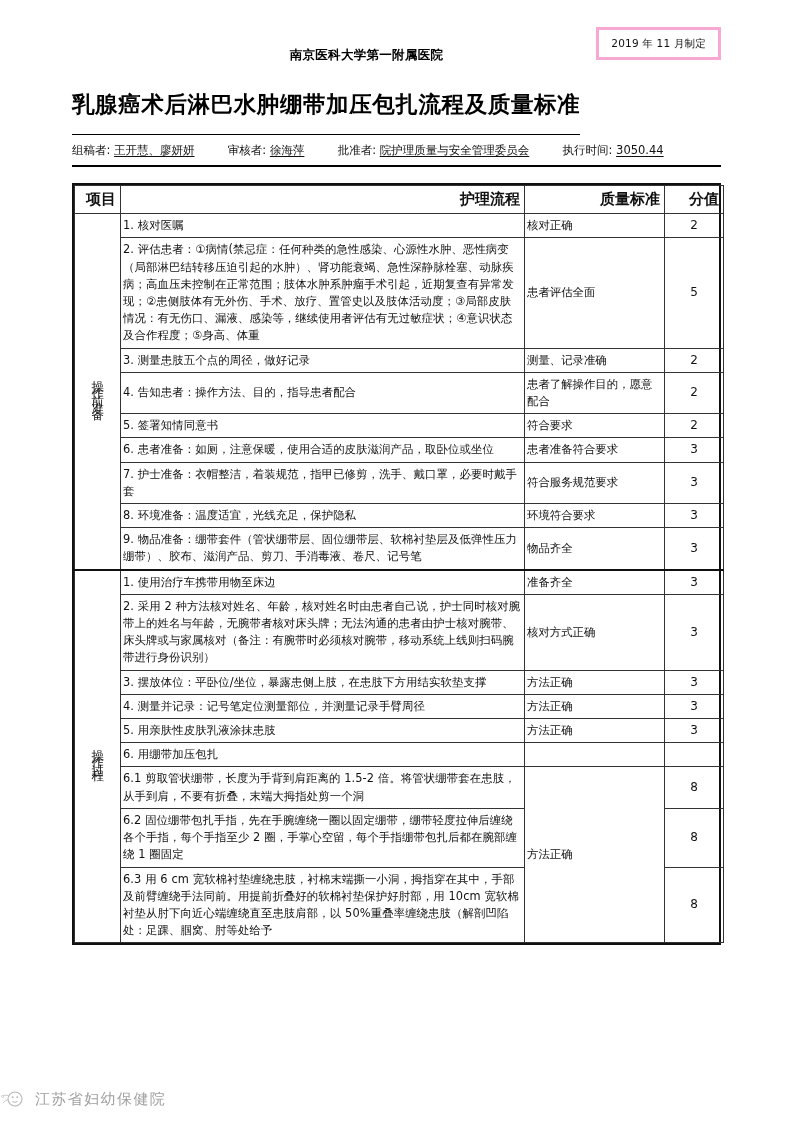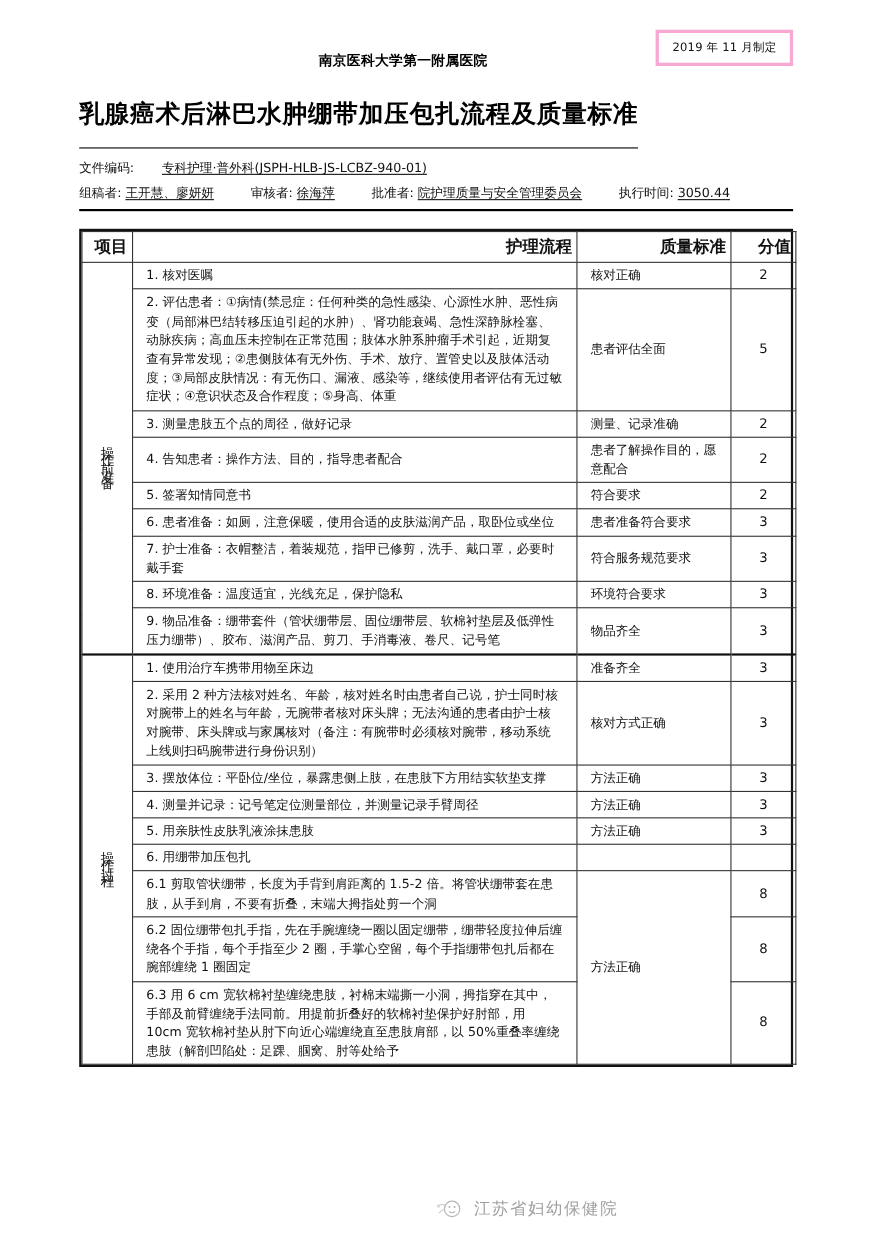--- a/index.html
+++ b/index.html
@@ -109,21 +109,21 @@
   }
   table.qc {
     width: 100%;
     border-collapse: collapse;
     table-layout: fixed;
     font-size: 11.4px;
     color: #111;
   }
   table.qc th, table.qc td {
     border: 1px solid #333;
-    padding: 3px 12px;
+    padding: 3px 2px;
     vertical-align: middle;
     line-height: 17.2px;
   }
   table.qc th {
     text-align: right;
     font-weight: bold;
     font-size: 15px;
     padding: 5px 4px;
   }
   col.c-item   { width: 46px; }
@@ -160,21 +160,20 @@
   }
   .thick-top { border-top: 2px solid #111 !important; }
 
   
   .footer {
     position: absolute;
     left: 0;
     bottom: 12px;
     width: 646px;
     display: flex;
-    justify-content: flex-end;
     align-items: center;
     padding-right: 84px;
   }
   .footer-badge {
     display: flex;
     align-items: center;
     gap: 9px;
     opacity: 0.72;
   }
   .footer-logo {
@@ -200,25 +199,20 @@
     <div class="hospital-block">
       <div class="hospital-name-sub">南京医科大学第一附属医院</div>
     </div>
 
     <div class="date-box">2019 年 11 月制定</div>
 
     <div class="title-wrap">
       <div class="doc-title">乳腺癌术后淋巴水肿绷带加压包扎流程及质量标准</div>
     </div>
 
-    <div class="meta-line">
-      <span class="meta-label">文件编码:</span>
-      <span class="meta-gap"></span>
-      <span class="meta-val">专科护理·普外科(JSPH-HLB-JS-LCBZ-940-01)</span>
-    </div>
 
     <div class="meta-line meta-row-2">
       <span class="meta-label">组稿者:</span>
       <span class="meta-val">王开慧、廖妍妍</span>
       <span class="meta-gap-lg"></span>
       <span class="meta-label">审核者:</span>
       <span class="meta-val">徐海萍</span>
       <span class="meta-gap-lg"></span>
       <span class="meta-label">批准者:</span>
       <span class="meta-val">院护理质量与安全管理委员会</span>

